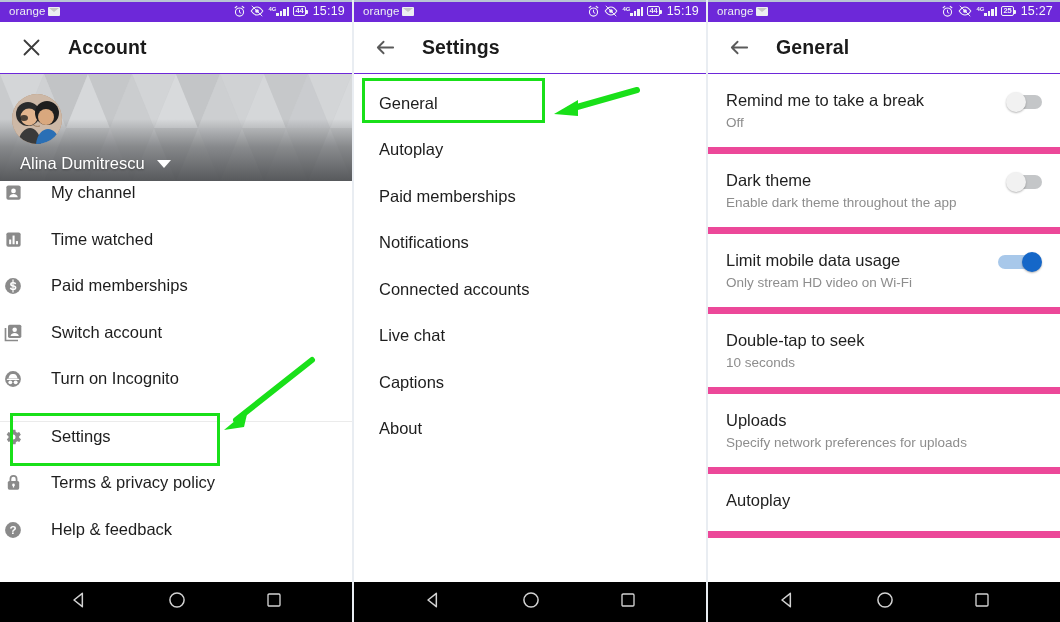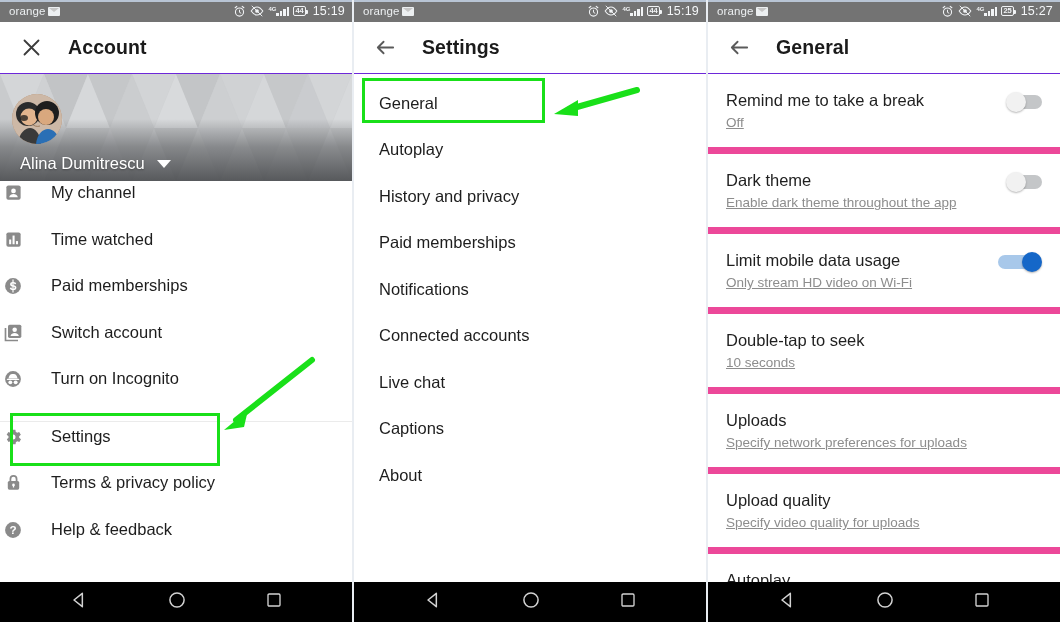--- a/index.html
+++ b/index.html
@@ -21,21 +21,21 @@
     position: relative;
     display: flex;
     flex-direction: column;
     overflow: hidden;
   }
   .phone.gap { margin-left: 2px; }
 
   
   .statusbar {
     height: 22px;
-    background: #737373;
+    background: #6d28d9;
     display: flex;
     align-items: center;
     padding: 0 7px 0 9px;
     flex: 0 0 22px;
     position: relative;
   }
   .statusbar::before{
     content:"";
     position:absolute; left:0; top:0; right:0; height:2px;
     background:#b8c4d4;
@@ -163,21 +163,21 @@
   
   .preflist { flex:1 1 auto; overflow:hidden; }
   .pref {
     display:flex; align-items:flex-start;
     padding: 15px 18px 15px 18px;
     border-bottom: 7px solid #ec4899;
     min-height: 64px;
   }
   .pref .txt { flex:1 1 auto; padding-right: 10px; }
   .pref .t { font-size: 16.5px; color:#1f1f1f; line-height: 22px; }
-  .pref .s { font-size: 13.5px; color:#8d8d8d; line-height: 19px; margin-top: 2px; text-decoration: underline; }
+  .pref .s { font-size: 13.5px; color:#8d8d8d; line-height: 19px; margin-top: 2px; }
   .pref .toggle { flex: 0 0 46px; margin-top: 4px; position: relative; height: 20px; }
   .track {
     position:absolute; right:0; top:2px;
     width: 32px; height: 14px; border-radius: 7px;
     background: #c4c6c8;
   }
   .thumb {
     position:absolute; right:16px; top:-1px;
     width: 20px; height: 20px; border-radius:50%;
     background:#f1f1f1;
@@ -461,23 +461,20 @@
     </div>
 
     <div class="plainlist">
       <div class="prow">
           <span class="lbl">General</span>
         </div>
       <div class="prow">
           <span class="lbl">Autoplay</span>
         </div>
       <div class="prow">
-          <span class="lbl">History and privacy</span>
-        </div>
-      <div class="prow">
           <span class="lbl">Paid memberships</span>
         </div>
       <div class="prow">
           <span class="lbl">Notifications</span>
         </div>
       <div class="prow">
           <span class="lbl">Connected accounts</span>
         </div>
       <div class="prow">
           <span class="lbl">Live chat</span>
@@ -590,26 +587,20 @@
         </div>
       </div>
 
       <div class="pref">
         <div class="txt">
           <div class="t">Uploads</div>
           <div class="s">Specify network preferences for uploads</div>
         </div>
       </div>
 
-      <div class="pref">
-        <div class="txt">
-          <div class="t">Upload quality</div>
-          <div class="s">Specify video quality for uploads</div>
-        </div>
-      </div>
 
       <div class="pref">
         <div class="txt">
           <div class="t">Autoplay</div>
         </div>
       </div>
 
     </div>
 
     <div class="navbar">

